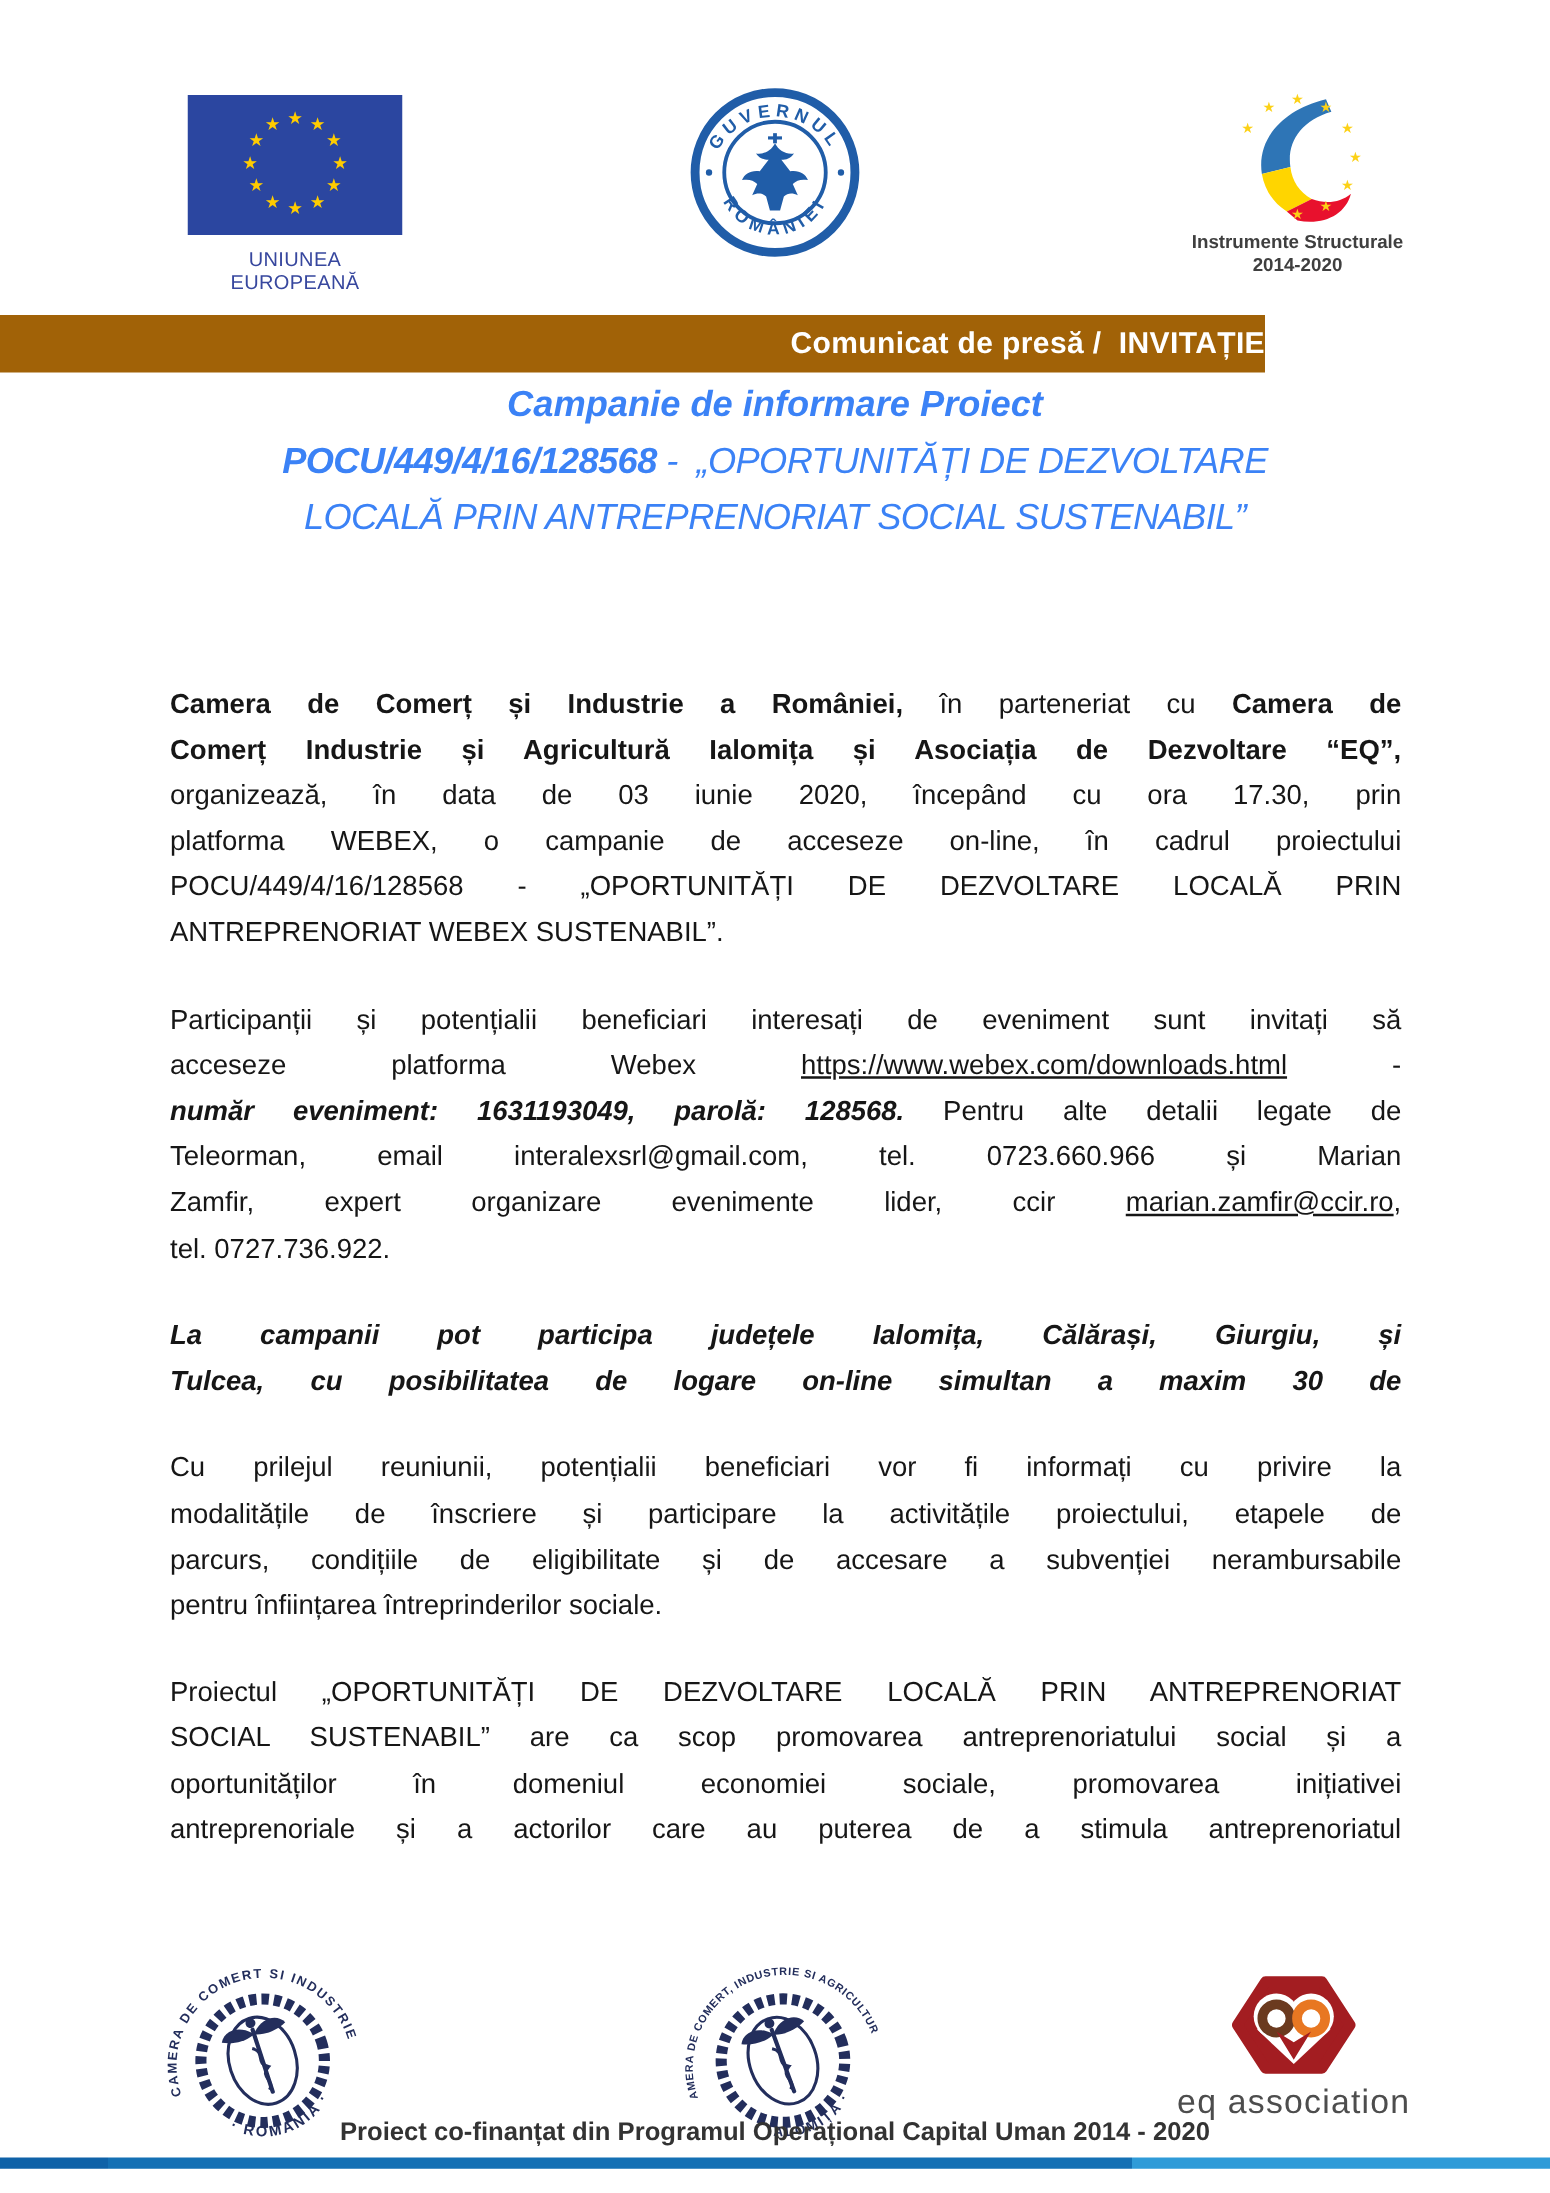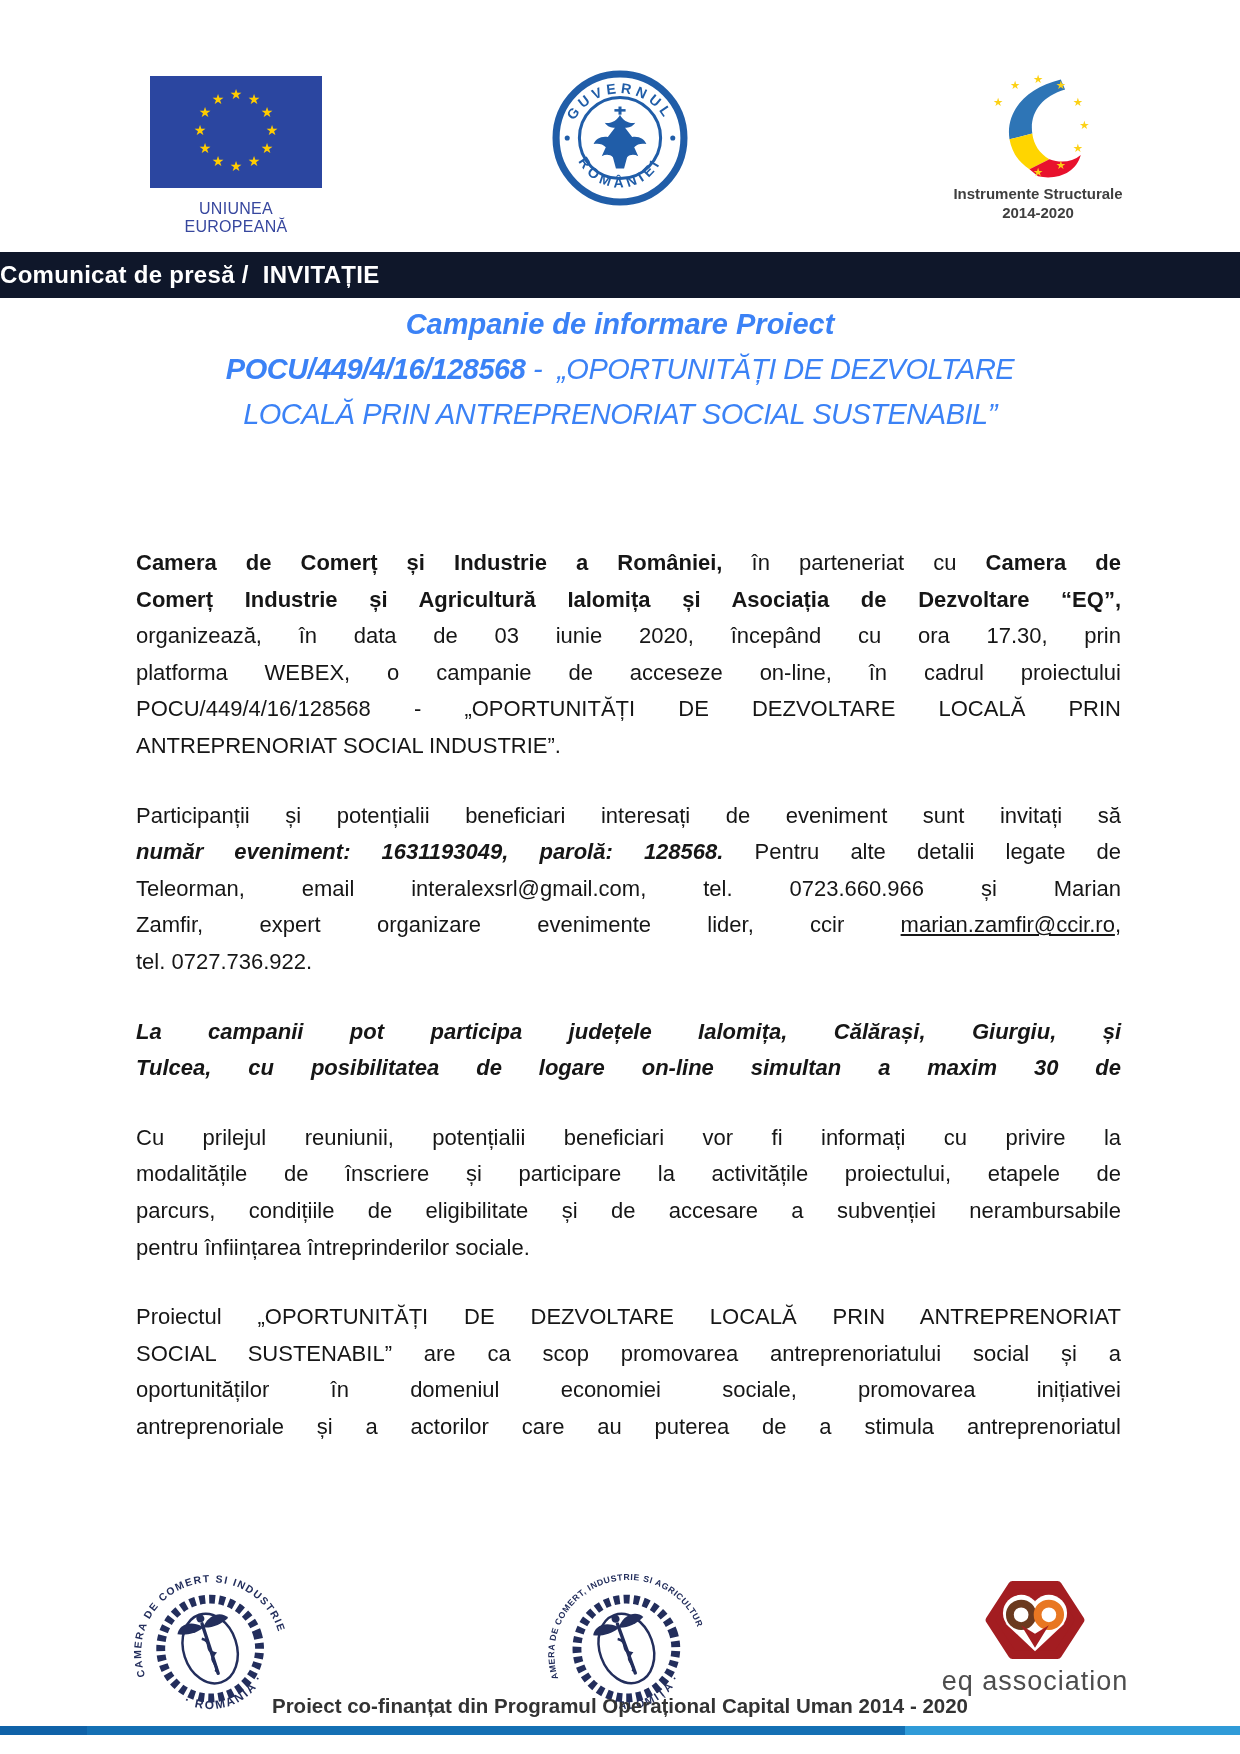--- a/index.html
+++ b/index.html
@@ -7,22 +7,22 @@
     position:relative; width:1240px; height:1754px; background:#ffffff;
     overflow:hidden; font-family:"Liberation Sans","DejaVu Sans",sans-serif; color:#1a1a1a;
   }
   
   .eu-block { position:absolute; left:146px; top:76px; width:180px; text-align:center; }
   .eu-label { margin-top:12px; font-size:16px; color:#37479e; letter-spacing:0.3px; }
   .gov-block { position:absolute; left:546px; top:70px; width:148px; text-align:center; }
   .is-block { position:absolute; left:928px; top:68px; width:220px; text-align:center; }
   .is-label { margin-top:2px; font-size:15px; font-weight:bold; color:#3f3f3f; line-height:19px; }
   
-  .banner { position:absolute; top:252px; left:0; width:1240px; height:46px;
-    background:#0f172a; display:flex; align-items:center; justify-content:flex-start; }
+  .banner { position:absolute; top:252px; left:0; width:1012px; height:46px;
+    background:#a16207; display:flex; align-items:center; justify-content:flex-end; }
   .banner-text { color:#ffffff; font-weight:bold; font-size:24px; white-space:pre; letter-spacing:0.3px; }
   
   .title-block { position:absolute; top:302px; left:60px; width:1120px; text-align:center;
     font-style:italic; font-size:29px; line-height:45px; color:#3b82f6; }
   .tb { font-weight:bold; }
   .tcaps { letter-spacing:-0.5px; }
   .prewrap { white-space:pre-wrap; }
   
   .body-block { position:absolute; top:545px; left:136px; width:985px;
     font-size:22px; line-height:36.6px; color:#161616; }
@@ -128,24 +128,25 @@
     <div class="tcaps">LOCALĂ PRIN ANTREPRENORIAT SOCIAL SUSTENABIL”</div>
   </div>
 
   <div class="body-block">
       <div class="para">
         <div class="line"><span class="seg-b">Camera de Comerț și Industrie a României,</span><span class="seg-r"> în parteneriat cu </span><span class="seg-b">Camera de</span></div>
         <div class="line"><span class="seg-b">Comerț Industrie și Agricultură Ialomița și Asociația de Dezvoltare “EQ”,</span></div>
         <div class="line"><span class="seg-r">organizează, în data de 03 iunie 2020, începând cu ora 17.30, prin</span></div>
         <div class="line"><span class="seg-r">platforma WEBEX, o campanie de acceseze on-line, în cadrul proiectului</span></div>
         <div class="line"><span class="seg-r">POCU/449/4/16/128568 - „OPORTUNITĂȚI DE DEZVOLTARE LOCALĂ PRIN</span></div>
-        <div class="line last"><span class="seg-r">ANTREPRENORIAT SOCIAL INDUSTRIE”.</span></div>
+        <div class="line last"><span class="seg-r">ANTREPRENORIAT WEBEX SUSTENABIL”.</span></div>
       </div>
       <div class="para">
         <div class="line"><span class="seg-r">Participanții și potențialii beneficiari interesați de eveniment sunt invitați să</span></div>
+        <div class="line"><span class="seg-r">acceseze platforma Webex </span><span class="seg-link">https://www.webex.com/downloads.html</span><span class="seg-r"> -</span></div>
         <div class="line"><span class="seg-bi">număr eveniment: 1631193049, parolă: 128568.</span><span class="seg-r"> Pentru alte detalii legate de</span></div>
         <div class="line"><span class="seg-r">Teleorman, email interalexsrl@gmail.com, tel. 0723.660.966 și Marian</span></div>
         <div class="line"><span class="seg-r">Zamfir, expert organizare evenimente lider, ccir </span><span class="seg-link">marian.zamfir@ccir.ro</span><span class="seg-r">,</span></div>
         <div class="line last"><span class="seg-r">tel. 0727.736.922.</span></div>
       </div>
       <div class="para">
         <div class="line"><span class="seg-bi">La campanii pot participa județele Ialomița, Călărași, Giurgiu, și</span></div>
         <div class="line"><span class="seg-bi">Tulcea, cu posibilitatea de logare on-line simultan a maxim 30 de</span></div>
       </div>
       <div class="para">

